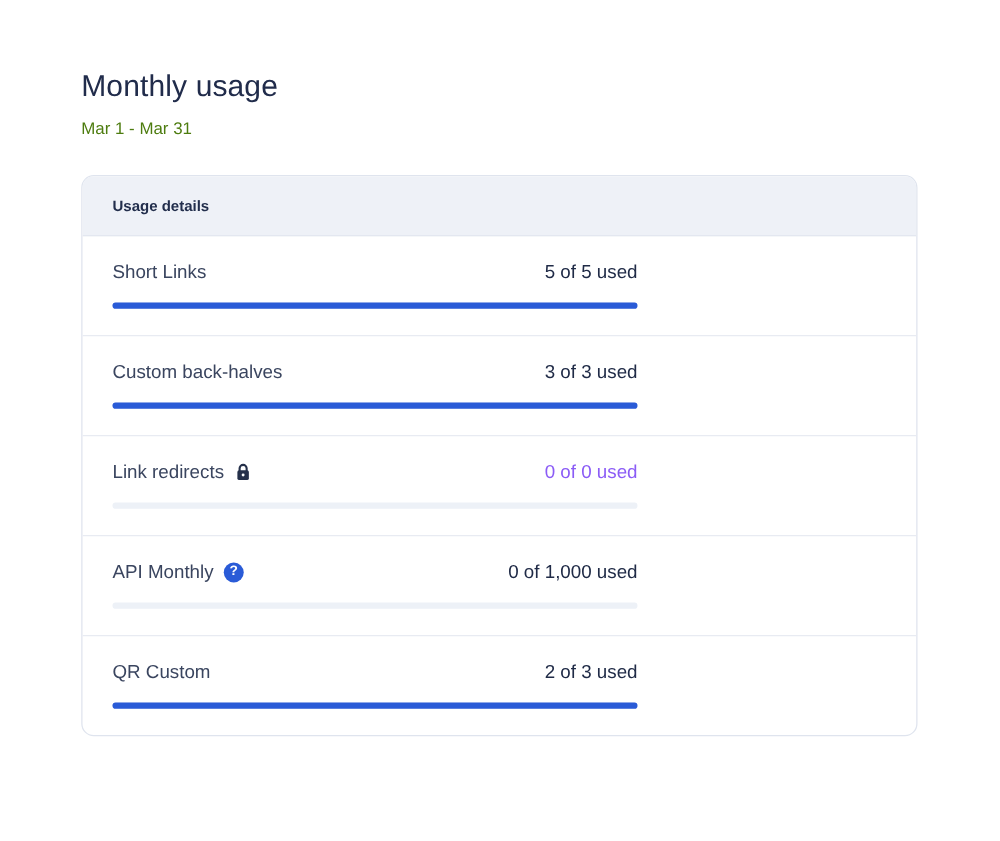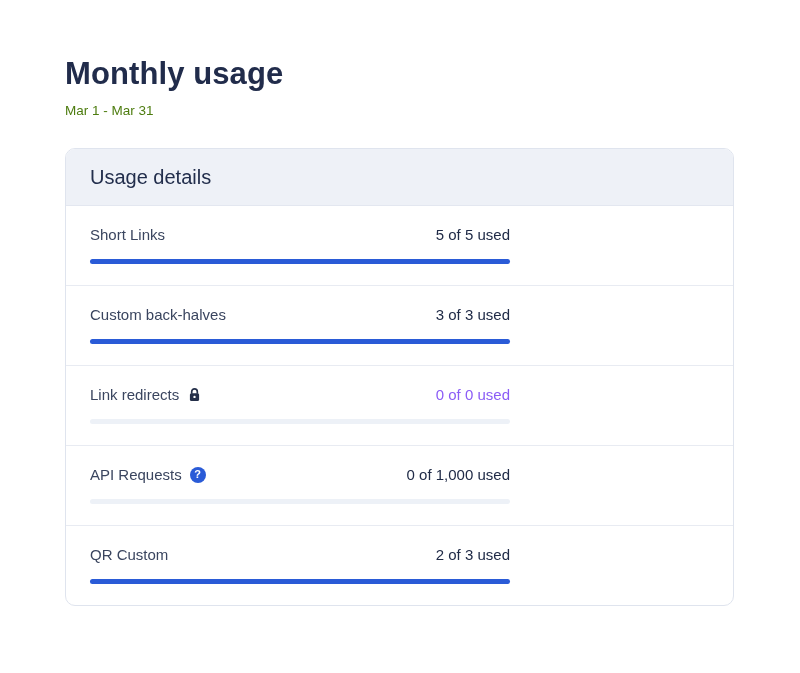--- a/index.html
+++ b/index.html
@@ -10,22 +10,22 @@
     background: #ffffff;
     font-family: "Liberation Sans", sans-serif;
     color: #232e4c;
     overflow: hidden;
   }
   .page {
     padding: 56px 66px 0 65px;
   }
   .page-title {
     margin: 0;
-    font-size: 31px;
-    font-weight: bold;
+    font-size: 24px;
+    font-weight: normal;
     letter-spacing: 0.1px;
     color: #212c4b;
   }
   .date-range {
     margin-top: 11px;
     font-size: 13.5px;
     color: #4d7c0f;
   }
   .card {
     margin-top: 30px;
@@ -34,22 +34,22 @@
     border-radius: 10px;
     overflow: hidden;
   }
   .card-header {
     background: var(--header-bg, #eef1f7);
     padding: 17px 24px 16px 24px;
     border-bottom: 1px solid #e3e7f0;
   }
   .card-title {
     margin: 0;
-    font-size: 20px;
-    font-weight: normal;
+    font-size: 12px;
+    font-weight: bold;
     color: #222e4c;
   }
   .row {
     padding: 20px 24px 21px 24px;
     border-bottom: 1px solid #e8ebf2;
   }
   .row:last-child { border-bottom: none; }
   .row-top {
     width: 420px;
     display: flex;
@@ -156,21 +156,21 @@
       <span class="row-value muted">0 of 0 used</span>
     </div>
     <div class="bar-track">
       <div class="bar-fill" style="width: 0%;"></div>
     </div>
   </div>
 
   <div class="row">
     <div class="row-top">
       <div class="row-label-wrap">
-        <span class="row-label">API Requests</span>
+        <span class="row-label">API Monthly</span>
         <span class="icon-slot">
                 <span class="help-circle">?</span>
               </span>
       </div>
       <span class="row-value">0 of 1,000 used</span>
     </div>
     <div class="bar-track">
       <div class="bar-fill" style="width: 0%;"></div>
     </div>
   </div>

